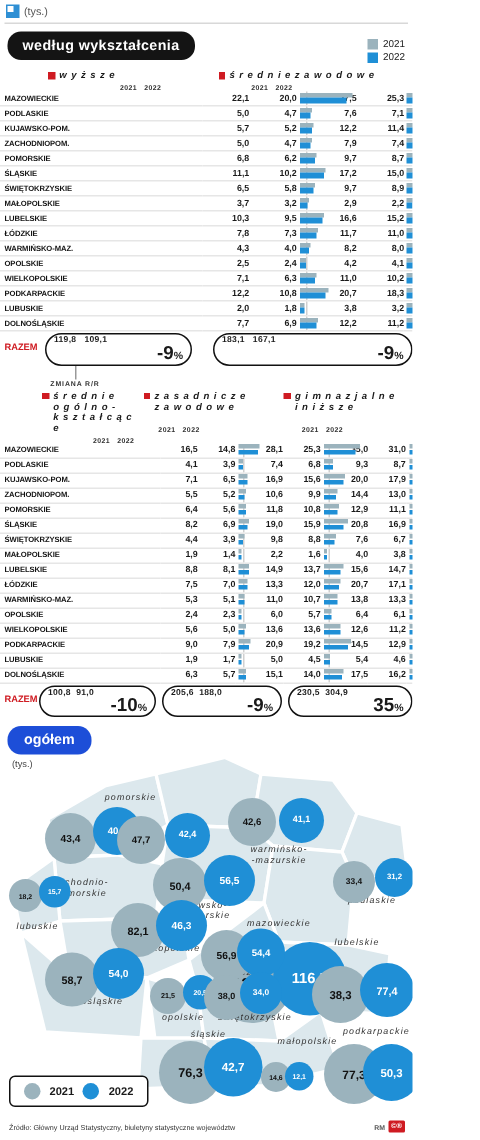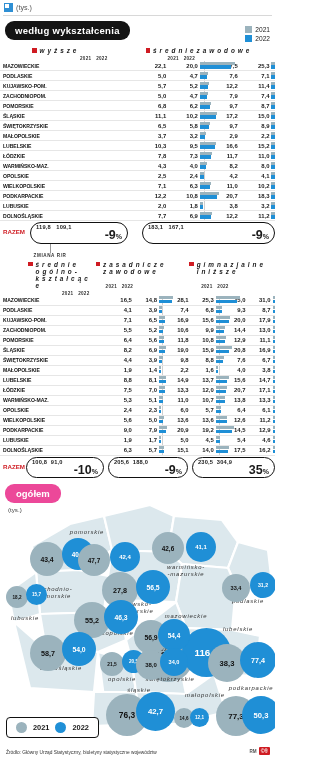--- a/index.html
+++ b/index.html
@@ -64,21 +64,21 @@
 
   
   .mapbox { position:relative; width:275px; height:255px; margin-top:2px; }
   .mapsvg { position:absolute; left:0; top:0; }
   .bub { position:absolute; border-radius:50%; display:flex; align-items:center; justify-content:center;
          font-weight:bold; color:#111; }
   .b21 { background:#9bb3bd; }
   .b22 { background:#1f8fd6; color:#fff; }
   .mlabel { position:absolute; font-size:5.9px; font-style:italic; letter-spacing:.8px; color:#333; font-weight:500;
             text-align:center; line-height:1.15; }
-  .ogolem-pill { position:absolute; left:5px; top:4px; background:#ec4899; color:#fff;
+  .ogolem-pill { position:absolute; left:5px; top:4px; background:#1d4ed8; color:#fff;
                  font-weight:bold; font-size:9.5px; padding:4px 11px; border-radius:9px;text-align:right; }
   .ogolem-unit { position:absolute; left:8px; top:26px; font-size:6.2px; color:#444; }
 
   
   .legend-box { position:absolute; left:6px; bottom:22px; border:1.4px solid #111; border-radius:4px;
                 display:flex; align-items:center; gap:6px; padding:4px 9px; background:#fff; }
   .legend-box .c { width:11px; height:11px; border-radius:50%; }
   .legend-box span { font-size:7.4px; font-weight:bold; }
   .source { position:absolute; left:6px; bottom:5px; font-size:4.8px; color:#333; }
   .rp { position:absolute; right:5px; bottom:5px; display:flex; align-items:center; gap:2px; }
@@ -1015,30 +1015,30 @@
       <div class="bub b22" style="left: 110px; top: 62px; width: 30px; height: 30px; font-size: 6px;">42,4</div>
       <div class="mlabel" style="left: 148px; top: 84px; width: 76px; white-space: pre-line;">warmińsko-
 -mazurskie</div>
       <div class="bub b21" style="left: 152px; top: 52px; width: 32px; height: 32px; font-size: 6.4px;">42,6</div>
       <div class="bub b22" style="left: 186px; top: 52px; width: 30px; height: 30px; font-size: 6px;">41,1</div>
       <div class="mlabel" style="left: 220px; top: 118px; width: 56px; white-space: pre-line;">podlaskie</div>
       <div class="bub b21" style="left: 222px; top: 94px; width: 28px; height: 28px; font-size: 5.6px;">33,4</div>
       <div class="bub b22" style="left: 250px; top: 92px; width: 26px; height: 26px; font-size: 5.2px;">31,2</div>
       <div class="mlabel" style="left: 102px; top: 121px; width: 66px; white-space: pre-line;">kujawsko-
 -pomorskie</div>
-      <div class="bub b21" style="left: 102px; top: 92px; width: 36px; height: 36px; font-size: 7.2px;">27,8</div>
+      <div class="bub b21" style="left: 102px; top: 92px; width: 36px; height: 36px; font-size: 7.2px;">50,4</div>
       <div class="bub b22" style="left: 136px; top: 90px; width: 34px; height: 34px; font-size: 6.8px;">56,5</div>
       <div class="mlabel" style="left: 150px; top: 133px; width: 72px; white-space: pre-line;">mazowieckie</div>
       <div class="bub b21" style="left: 142px; top: 150px; width: 52px; height: 52px; font-size: 10.4px;">129,2</div>
       <div class="bub b22" style="left: 182px; top: 148px; width: 49px; height: 49px; font-size: 9.8px;">116,5</div>
       <div class="mlabel" style="left: 2px; top: 135px; width: 46px; white-space: pre-line;">lubuskie</div>
       <div class="bub b21" style="left: 6px; top: 106px; width: 22px; height: 22px; font-size: 4.6px;">18,2</div>
       <div class="bub b22" style="left: 26px; top: 104px; width: 21px; height: 21px; font-size: 4.6px;">15,7</div>
       <div class="mlabel" style="left: 74px; top: 150px; width: 74px; white-space: pre-line;">wielkopolskie</div>
-      <div class="bub b21" style="left: 74px; top: 122px; width: 36px; height: 36px; font-size: 7.2px;">55,2</div>
+      <div class="bub b21" style="left: 74px; top: 122px; width: 36px; height: 36px; font-size: 7.2px;">82,1</div>
       <div class="bub b22" style="left: 104px; top: 120px; width: 34px; height: 34px; font-size: 6.8px;">46,3</div>
       <div class="mlabel" style="left: 144px; top: 166px; width: 44px; white-space: pre-line;">łódzkie</div>
       <div class="bub b21" style="left: 134px; top: 140px; width: 34px; height: 34px; font-size: 6.8px;">56,9</div>
       <div class="bub b22" style="left: 158px; top: 139px; width: 32px; height: 32px; font-size: 6.4px;">54,4</div>
       <div class="mlabel" style="left: 212px; top: 146px; width: 52px; white-space: pre-line;">lubelskie</div>
       <div class="bub b21" style="left: 208px; top: 164px; width: 38px; height: 38px; font-size: 7.6px;">38,3</div>
       <div class="bub b22" style="left: 240px; top: 162px; width: 36px; height: 36px; font-size: 7.2px;">77,4</div>
       <div class="mlabel" style="left: 26px; top: 185px; width: 70px; white-space: pre-line;">dolnośląskie</div>
       <div class="bub b21" style="left: 30px; top: 155px; width: 36px; height: 36px; font-size: 7.2px;">58,7</div>
       <div class="bub b22" style="left: 62px; top: 152px; width: 34px; height: 34px; font-size: 6.8px;">54,0</div>

